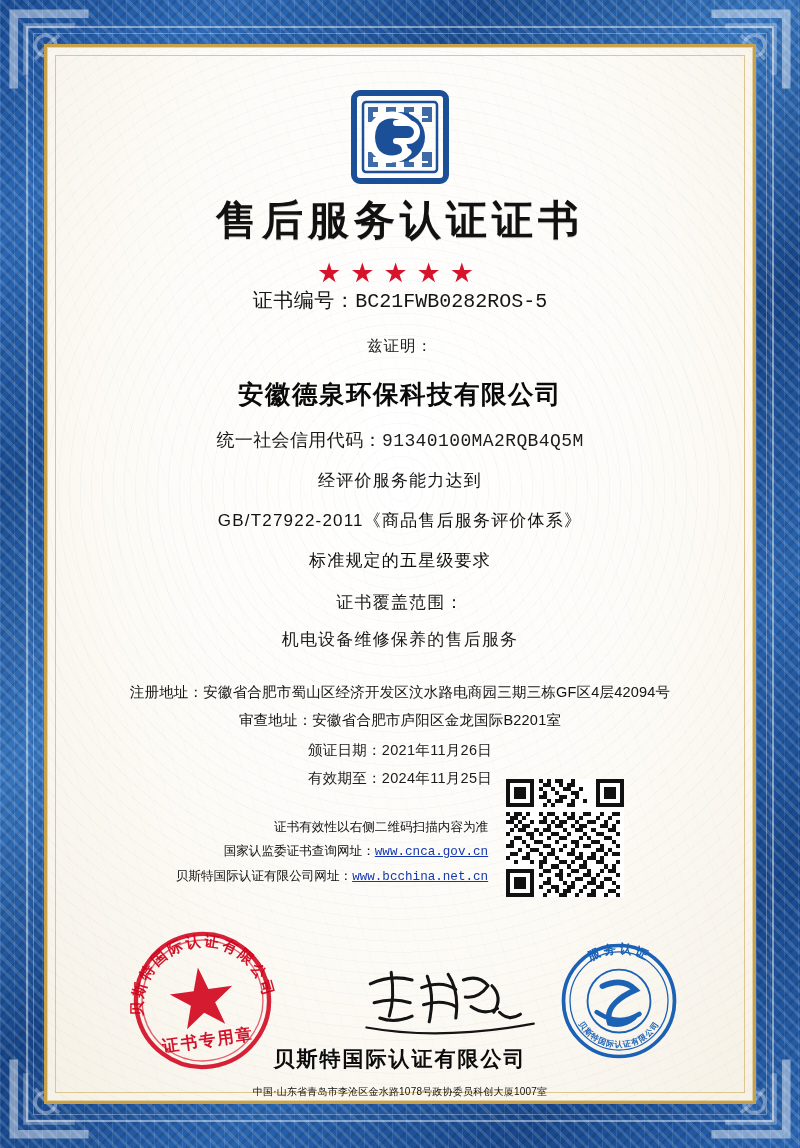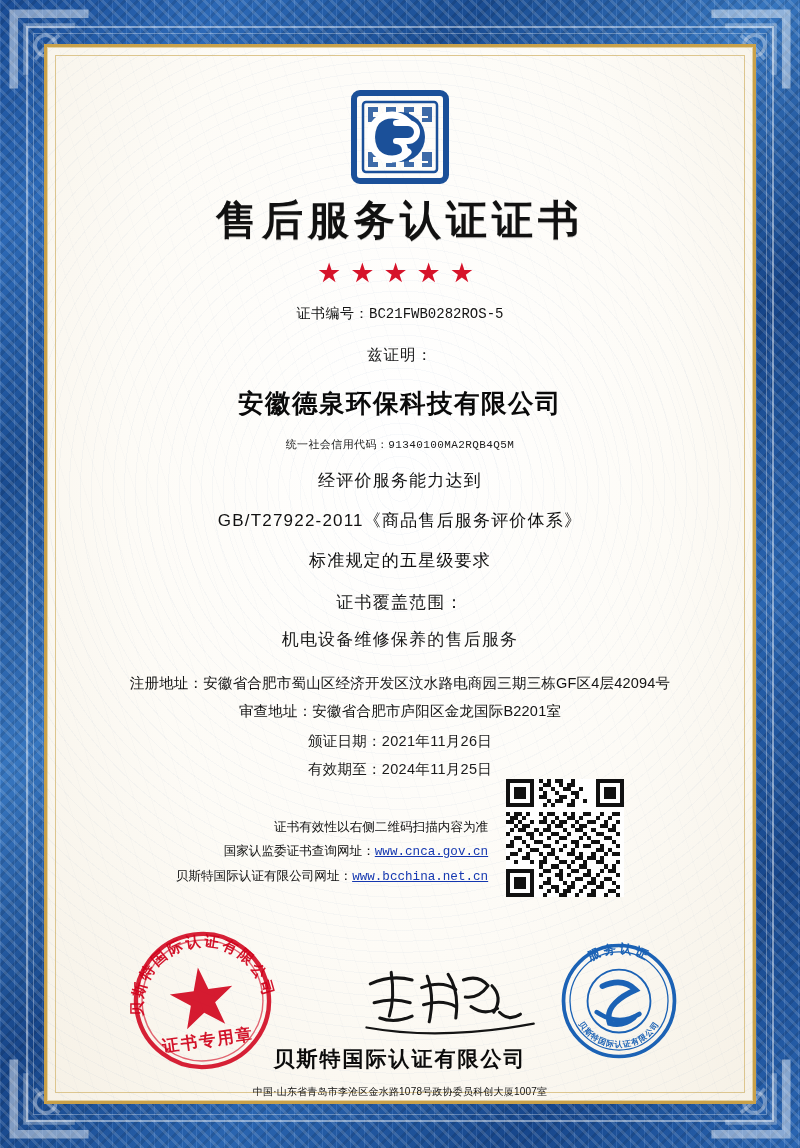--- a/index.html
+++ b/index.html
@@ -114,22 +114,21 @@
 
   .stars {
     margin-top: 12px;
     font-size: 27px;
     letter-spacing: 9px;
     color: #d6132a;
     line-height: 1;
   }
 
   .cert-no {
-    margin-top: 18px;
-    font-size: 14px;
+    font-size: 20px;
     letter-spacing: 0.5px;
     color: #141414;
   }
   .cert-no .mono {
     font-family: "Liberation Mono", monospace;
     letter-spacing: 0px;
   }
 
   .hereby {
     margin-top: 22px;
@@ -140,42 +139,42 @@
   .company {
     margin-top: 20px;
     font-size: 25.5px;
     font-weight: bold;
     letter-spacing: 1.5px;
     color: #0a0a0a;
   }
 
   .credit-code {
     margin-top: 16px;
-    font-size: 11px;
+    font-size: 18px;
     letter-spacing: 0.4px;
   }
   .credit-code .mono {
     font-family: "Liberation Mono", monospace;
   }
 
   .line {
     margin-top: 17px;
     font-size: 17px;
     letter-spacing: 1.2px;
     color: #111;
   }
   .line.std {
     font-size: 17px;
   }
 
   .scope-label { margin-top: 19px; font-size: 17px; letter-spacing: 1.2px; }
   .scope-value { margin-top: 14px; font-size: 17px; letter-spacing: 1.2px; }
 
   .addr {
-    margin-top: 23px;
+    margin-top: 32px;
     font-size: 14.5px;
     letter-spacing: 0.2px;
     color: #141414;
   }
   .addr.second { margin-top: 9px; }
   .dates { margin-top: 11px; font-size: 14.5px; letter-spacing: 0.3px; }
   .dates.second { margin-top: 9px; }
 
   
   .verify-row {

